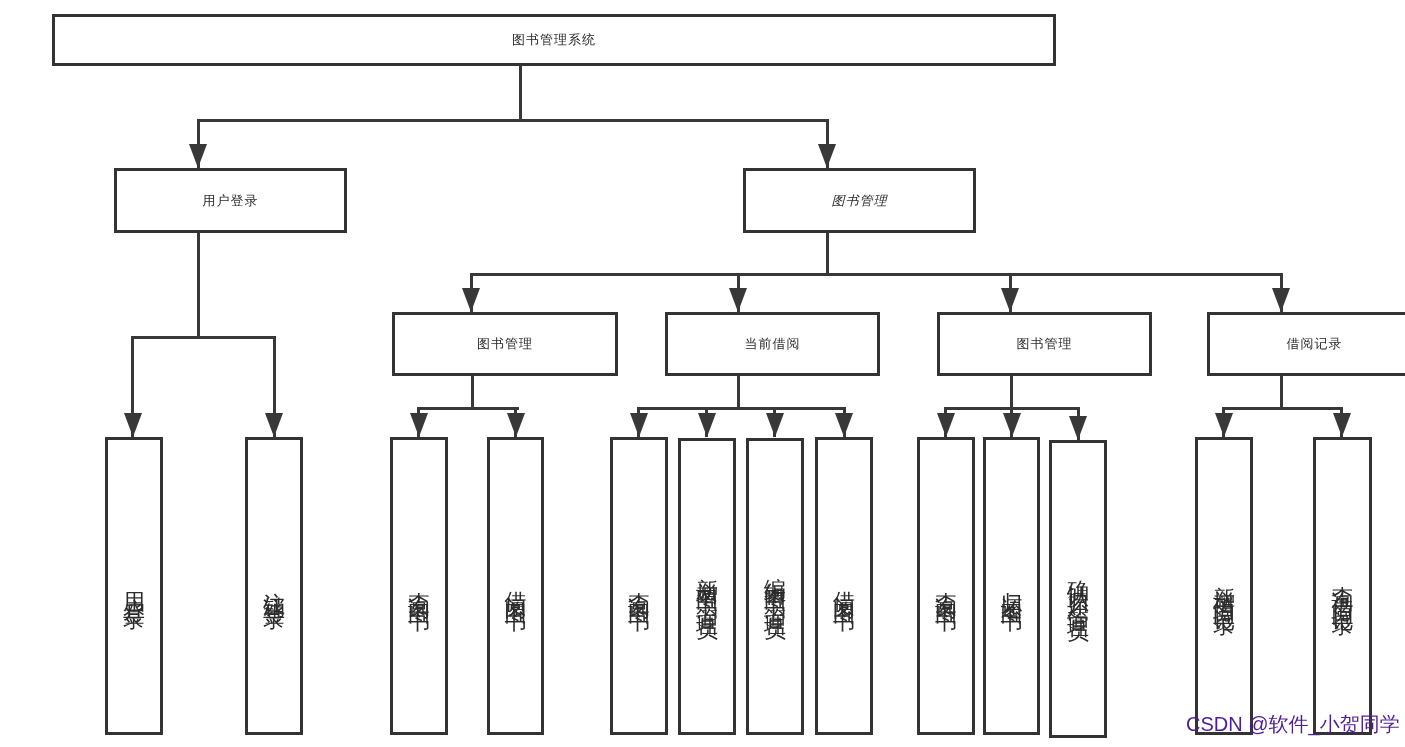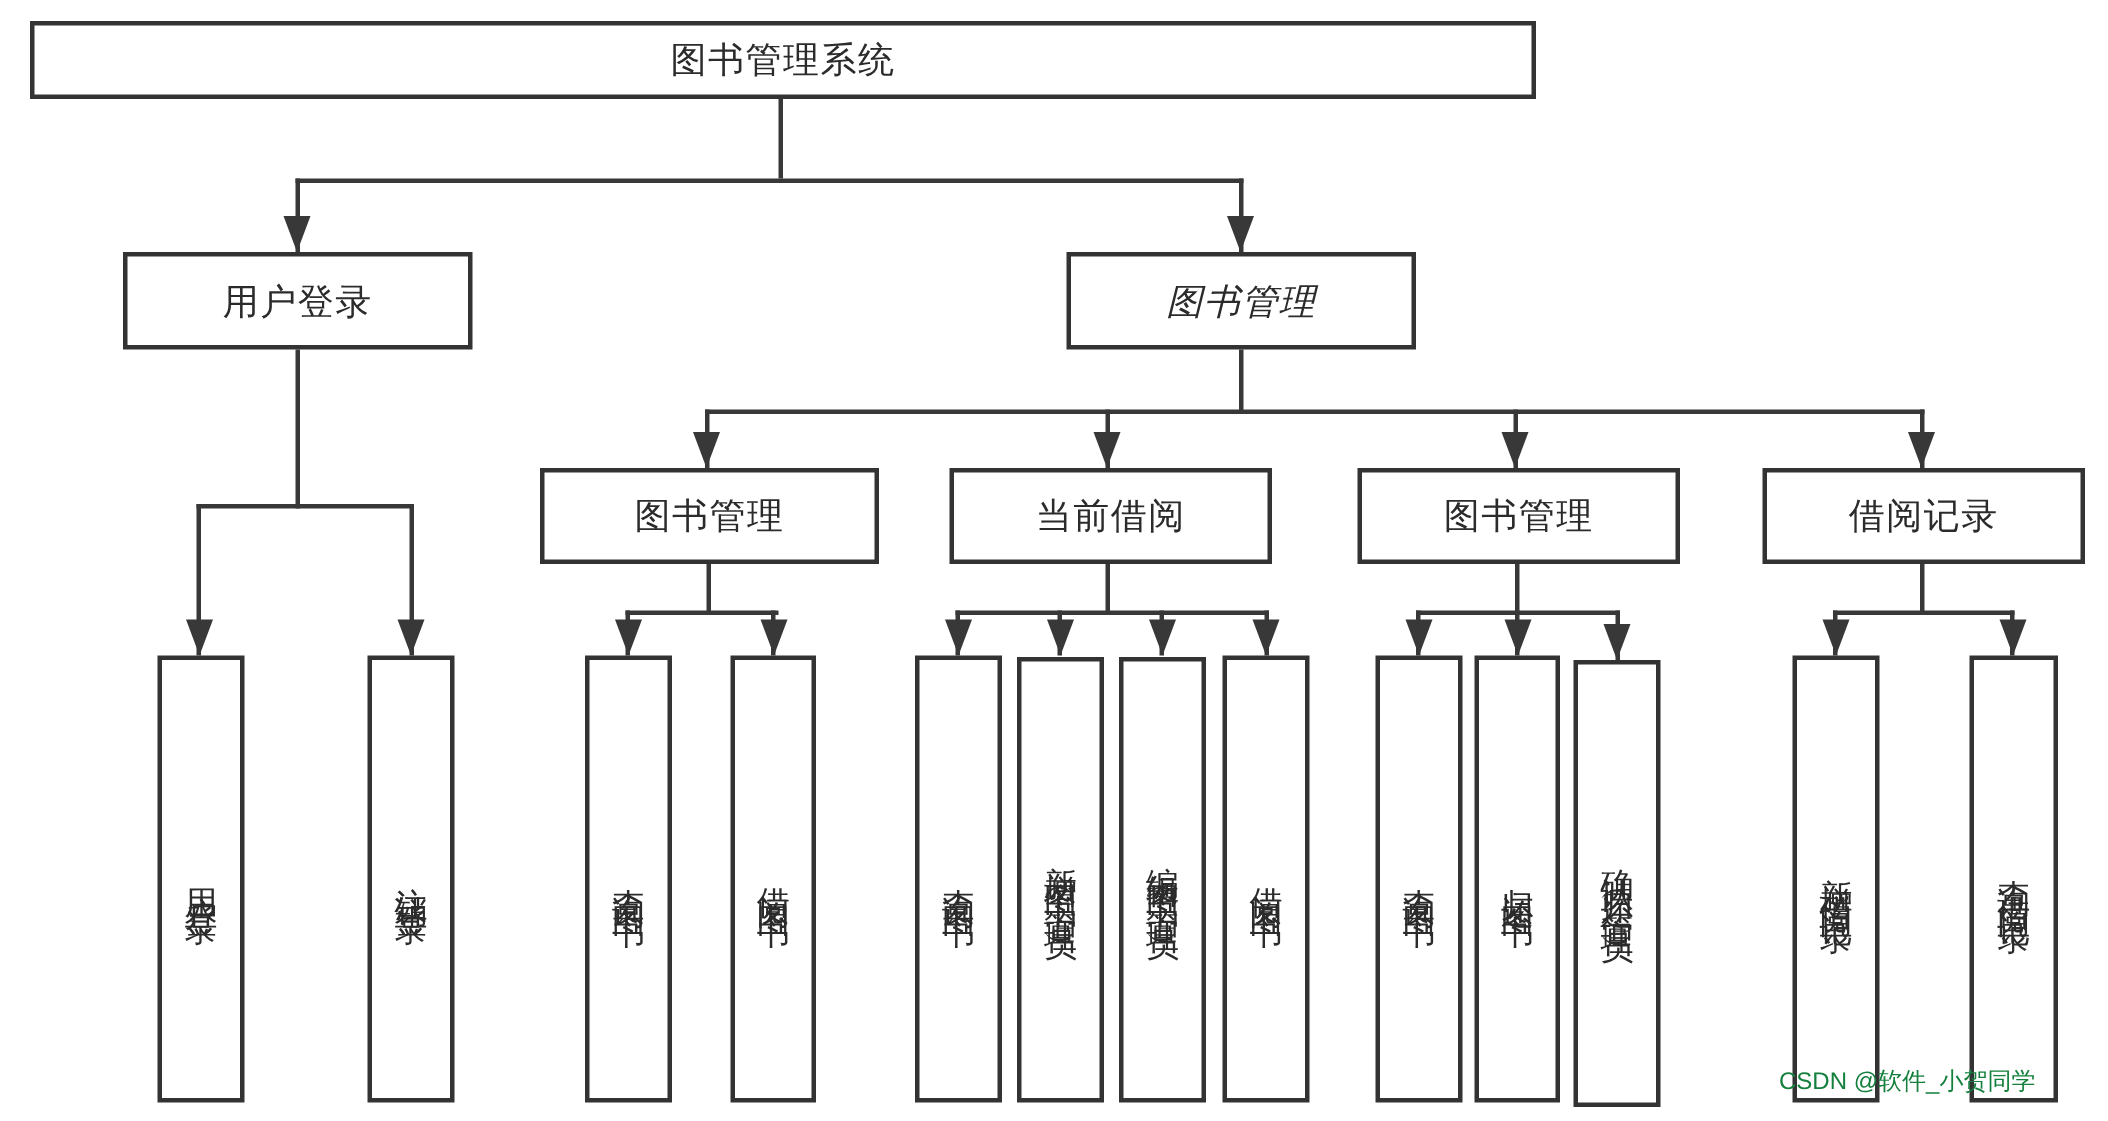--- a/index.html
+++ b/index.html
@@ -14,43 +14,43 @@
   .node {
     position: absolute;
     box-sizing: border-box;
     border: 3px solid #333333;
     background: #ffffff;
     display: flex;
     align-items: center;
     justify-content: center;
     color: #2b2b2b;
   }
-  .node.hlabel { font-size: 24px; letter-spacing: 1px; }
+  .node.hlabel { font-size: 13px; letter-spacing: 1px; margin-left: 32px; }
   .leaf .vtext {
     writing-mode: vertical-lr;
     text-orientation: mixed;
     font-size: 22px;
     line-height: 1;
     letter-spacing: 6px;
     color: #2b2b2b;
   }
   .line { position: absolute; background: #383838; }
   .arrow {
     position: absolute;
     width: 0; height: 0;
     border-left: 9px solid transparent;
     border-right: 9px solid transparent;
     border-top: 24px solid #383838;
   }
   .watermark {
     position: absolute;
     left: 1186px;
     top: 711px;
-    font-size: 16px;
-    color: #15803d;
+    font-size: 20px;
+    color: #4c1d95;
     white-space: nowrap;
     z-index: 6;
   }
 </style>
 </head>
 <body>
 
 <div class="canvas">
 
   <div class="node hlabel" style="left:20px; top:14px; width:1004px; height:52px;">

